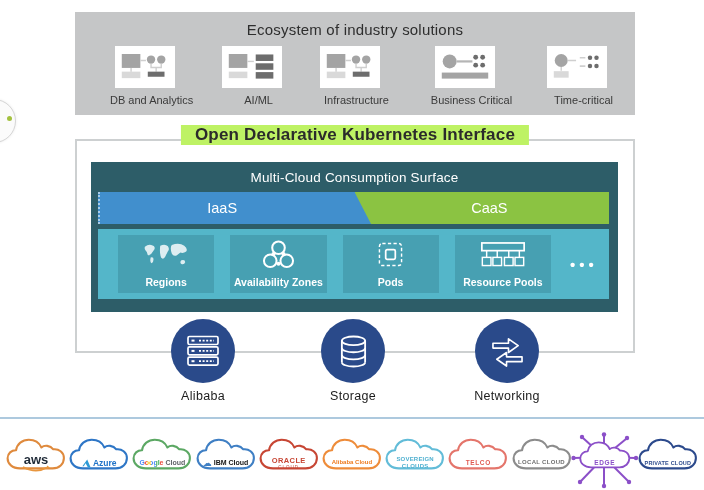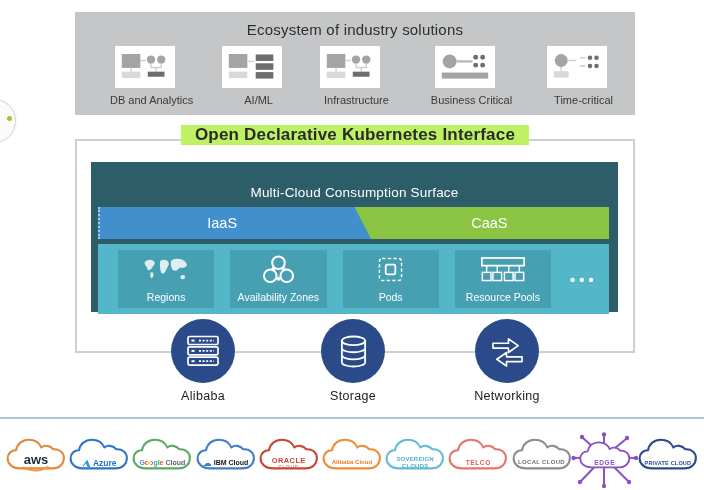--- a/index.html
+++ b/index.html
@@ -19,34 +19,34 @@
   .eco-card{width:60px;height:42px;background:#fff;display:flex;align-items:center;justify-content:center;}
   .eco-label{font-size:11px;color:#3a3a3a;white-space:nowrap;margin-left:13px;}
 
   
   #odki-box{position:absolute;left:75px;top:139px;width:556px;height:210px;border:2px solid #cdd0d1;}
   #odki-title{position:absolute;top:-16px;left:50%;transform:translateX(-50%);background:#bef264;
               padding:0 14px;font-size:17px;color:#2b2b2b;white-space:nowrap;letter-spacing:.2px;font-weight:bold;}
 
   
   #surface{position:absolute;left:91px;top:162px;width:527px;height:150px;background:var(--c,#2d5d68);}
-  .surface-title{color:#fff;text-align:center;font-size:13.5px;padding-top:23px;letter-spacing:.2px;}
+  .surface-title{color:#fff;text-align:center;font-size:13.5px;padding-top:8px;letter-spacing:.2px;}
   .bars{position:relative;margin:7px 9px 0 7px;height:32px;background:var(--c,#418fcd);
         border-left:2px dotted rgba(255,255,255,.55);}
   .caas-bar{position:absolute;top:0;right:0;bottom:0;width:50%;background:var(--c,#8bc342);
             clip-path:polygon(0 0,100% 0,100% 100%,6.5% 100%);}
   .bar-label{position:absolute;color:#fff;font-size:14.5px;top:50%;transform:translateY(-50%);}
   .iaas-label{left:0;width:48%;text-align:center;}
   .caas-label{right:0;width:47%;text-align:center;}
   .surface-inner{margin:5px 9px 0 7px;height:70px;background:#54b6c9;display:flex;align-items:center;
                  box-sizing:border-box;padding:0 8px 0 20px;gap:16px;}
   .tile{height:58px;background:#47a0b2;flex:1 1 0;display:flex;flex-direction:column;align-items:center;
         justify-content:flex-end;padding-bottom:5px;gap:2px;box-sizing:border-box;}
   .tile-icon{flex:1;display:flex;align-items:center;justify-content:center;}
-  .tile-label{color:#fff;font-size:10.5px;white-space:nowrap;}
+  .tile-label{color:#fff;font-size:10.5px;white-space:nowrap;font-weight:bold;}
   .more-dots{flex:0 0 34px;color:#fff;font-size:15px;font-weight:bold;letter-spacing:4px;text-align:center;}
 
   
   .res-circle{position:absolute;top:319px;width:64px;height:64px;border-radius:50%;
               background:var(--c,#2a4a8a);display:flex;align-items:center;justify-content:center;z-index:5;}
   .res-label{position:absolute;top:389px;width:120px;text-align:center;font-size:12.5px;color:#1c1c1c;letter-spacing:.3px;}
 
   
   #bottom-rule{position:absolute;left:0;top:417px;width:704px;height:2px;background:#adc9de;}
 

